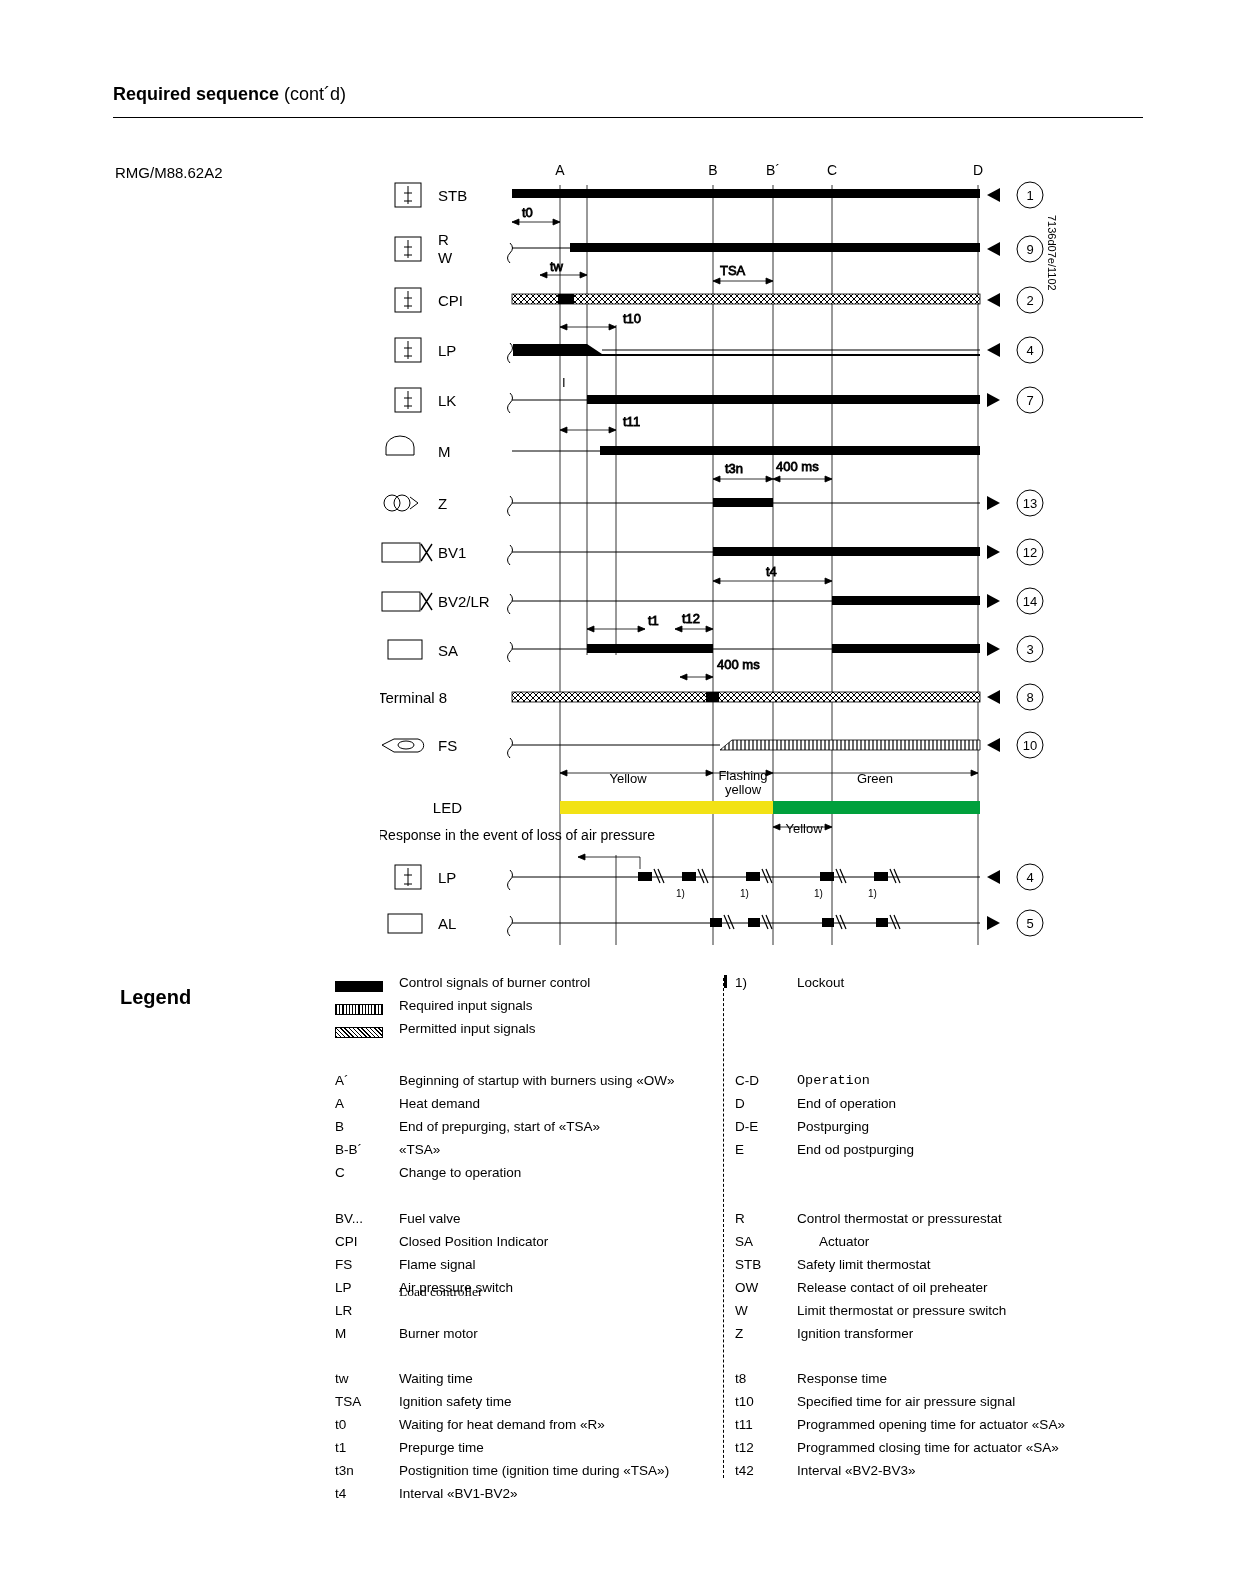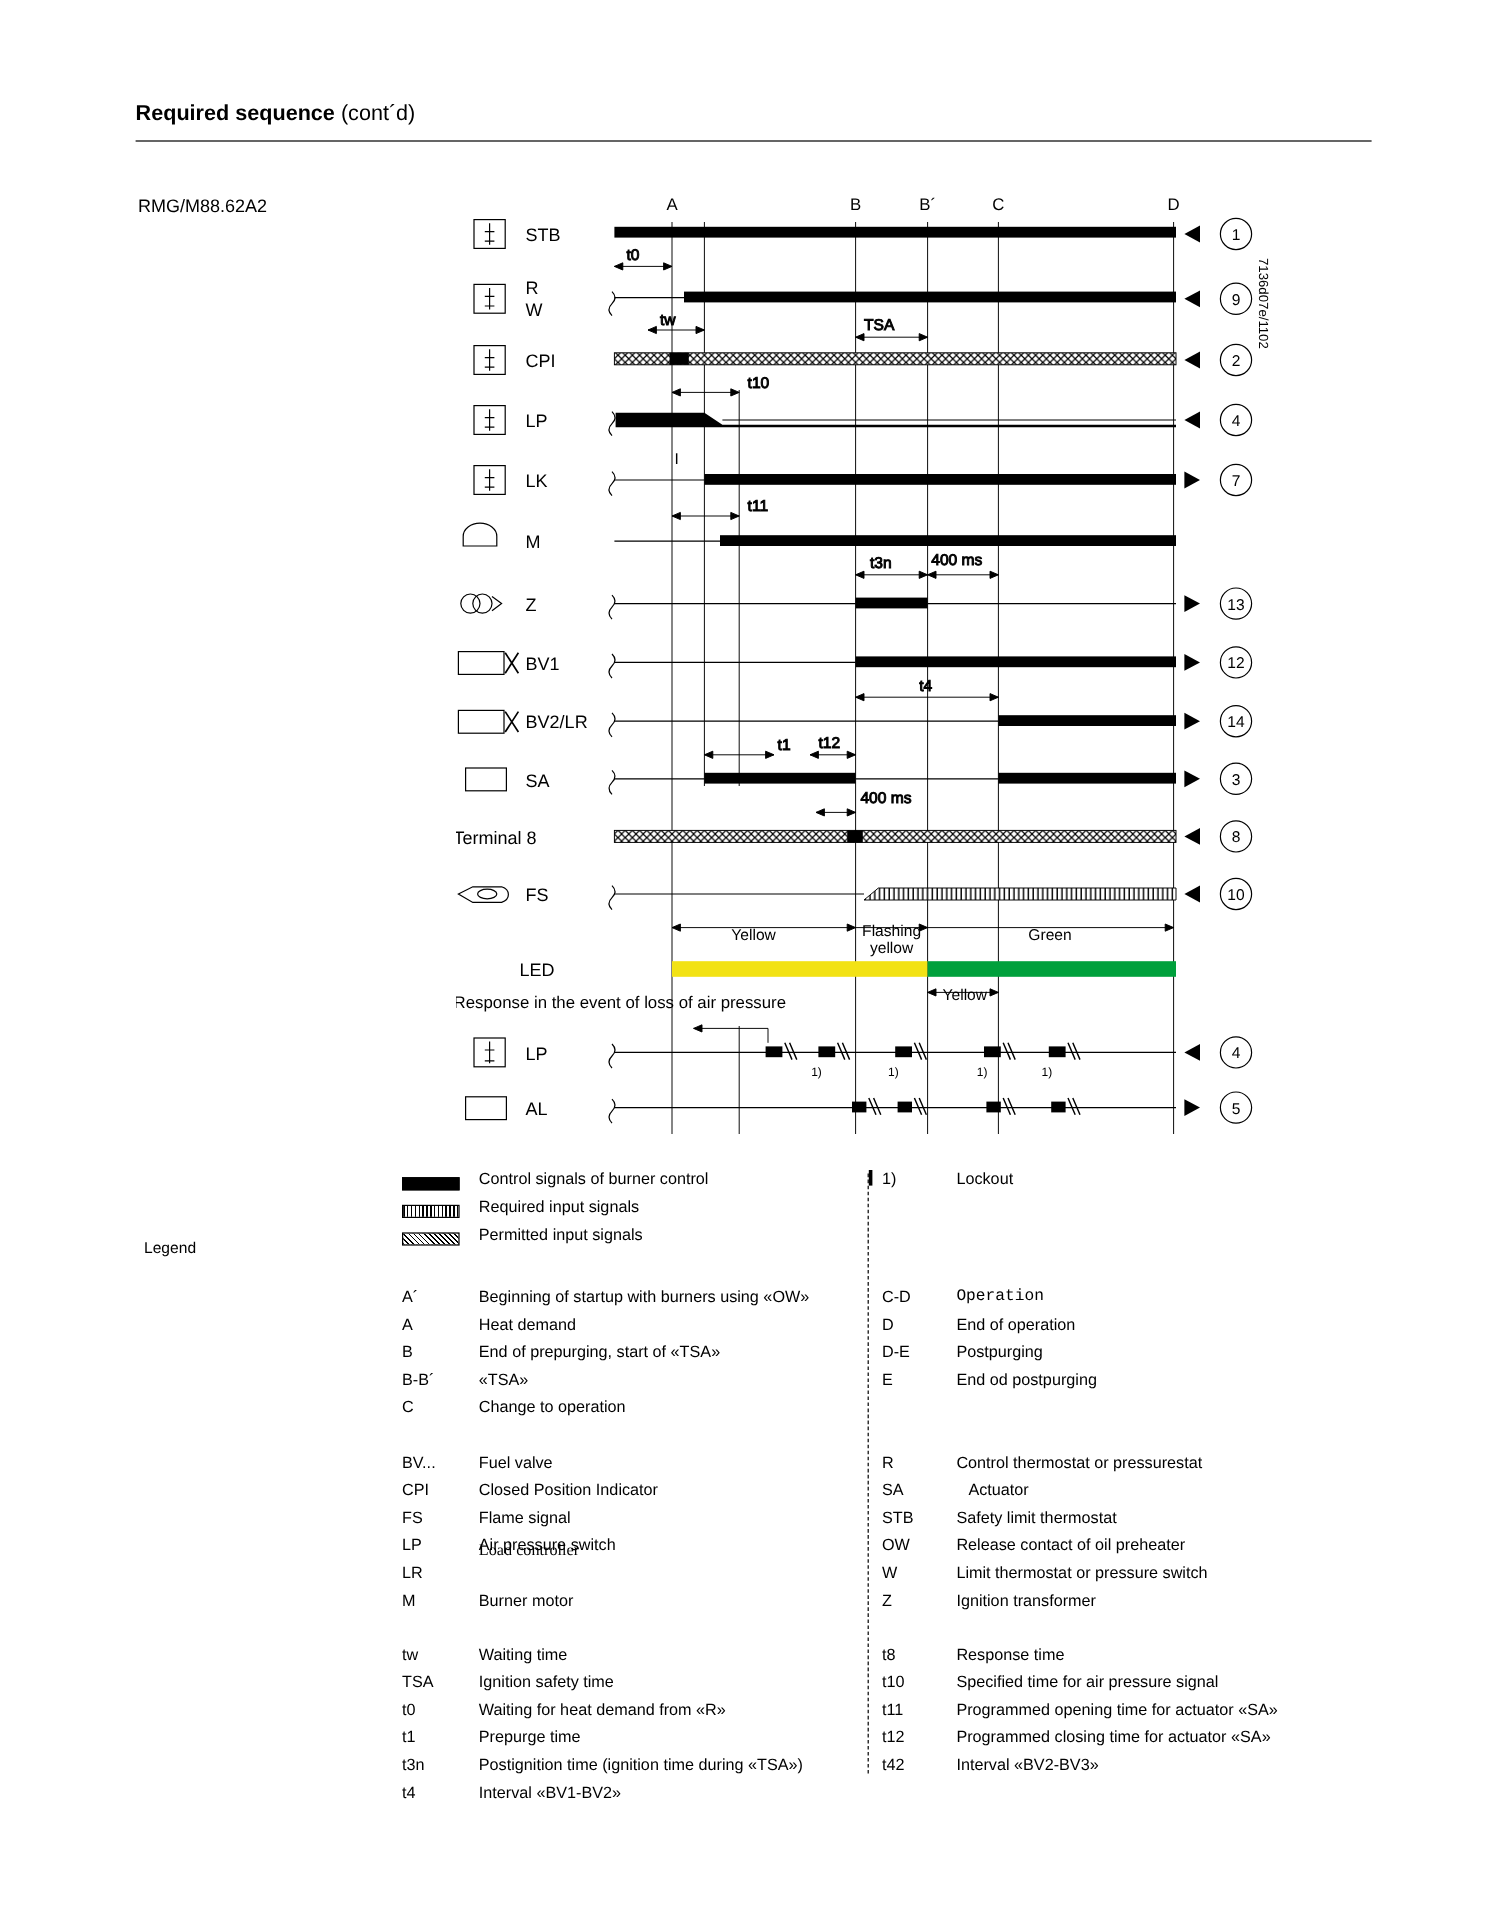--- a/index.html
+++ b/index.html
@@ -37,22 +37,23 @@
   }
 
   .model-label {
     position: absolute;
     left: 115px; top: 164px;
     font-size: 15px;
   }
 
   .legend-title {
     position: absolute;
-    left: 120px; top: 1032px;
-    font-size: 13px;
+    left: 120px; top: 986px;
+    font-size: 20px;
+    font-weight: bold;
   }
 
   
   .diagram {
     position: absolute;
     left: 380px; top: 155px;
     width: 700px; height: 790px;
   }
 
   .svgwrap { position: absolute; left: 0; top: 0; }
@@ -542,21 +543,21 @@
     <div class="lg-row" style="left:0; top:305px;">LP</div>
     <div class="lg-row" style="left:64px; top:305px;">Air pressure switch</div>
     <div class="lg-row" style="left:0; top:328px;">LR</div>
     <div class="lg-row" style="left:64px; top:309px;font-family:Liberation Serif, serif;">Load controller</div>
     <div class="lg-row" style="left:0; top:351px;">M</div>
     <div class="lg-row" style="left:64px; top:351px;">Burner motor</div>
 
     <div class="lg-row" style="left:400px; top:236px;">R</div>
     <div class="lg-row" style="left:462px; top:236px;">Control thermostat or pressurestat</div>
     <div class="lg-row" style="left:400px; top:259px;">SA</div>
-    <div class="lg-row" style="left:472px; top:259px;">Actuator</div>
+    <div class="lg-row" style="left:484px; top:259px;">Actuator</div>
     <div class="lg-row" style="left:400px; top:282px;">STB</div>
     <div class="lg-row" style="left:462px; top:282px;">Safety limit thermostat</div>
     <div class="lg-row" style="left:400px; top:305px;">OW</div>
     <div class="lg-row" style="left:462px; top:305px;">Release contact of oil preheater</div>
     <div class="lg-row" style="left:400px; top:328px;">W</div>
     <div class="lg-row" style="left:462px; top:328px;">Limit thermostat or pressure switch</div>
     <div class="lg-row" style="left:400px; top:351px;">Z</div>
     <div class="lg-row" style="left:462px; top:351px;">Ignition transformer</div>
 
     <div class="lg-row" style="left:0; top:396px;">tw</div>

